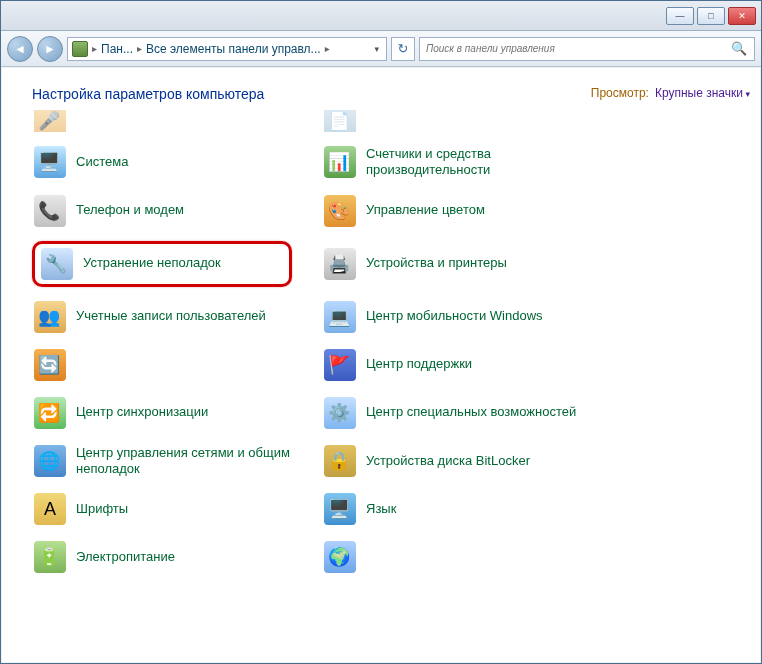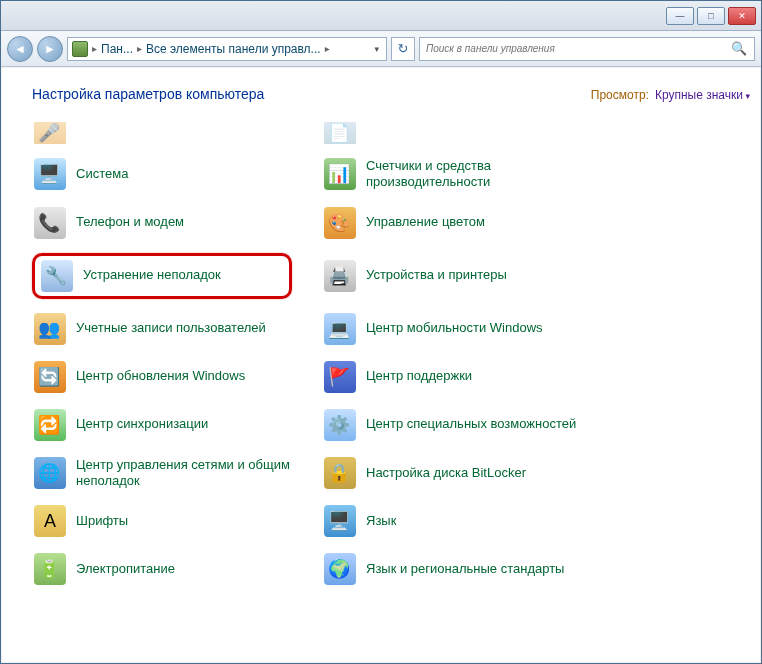--- a/index.html
+++ b/index.html
@@ -20,21 +20,21 @@
 .addr-text { color: #0c4a6e; white-space: nowrap; overflow: hidden; }
 .addr-drop { margin-left: auto; color: #555; font-size: 9px; padding: 0 3px; }
 .refresh { width: 24px; height: 24px; border: 1px solid #9db0c5; background: #fff; display: flex; align-items: center; justify-content: center; color: #3a6ea5; font-size: 13px; }
 .searchbox { flex: 1; height: 24px; background: #fff; border: 1px solid #9db0c5; display: flex; align-items: center; padding: 0 6px; }
 .searchbox input { border: none; outline: none; flex: 1; font-size: 10px; color: #0f172a; font-style: italic; font-family: inherit; }
 .search-icon { color: #3a6ea5; font-size: 13px; }
 
 
 .content { position: absolute; top: 67px; left: 1px; right: 1px; bottom: 1px; background: #fff; overflow: hidden; }
 .content-inner { padding: 18px 10px 10px 30px; height: 100%; overflow-y: scroll; }
-.heading-row { display: flex; align-items: flex-end; margin-bottom: 20px; }
+.heading-row { display: flex; align-items: flex-start; margin-bottom: 8px; }
 .heading { color: #003399; font-size: 14px; font-weight: normal; flex: 1; }
 .viewlabel { font-size: 12px; color: #a16207; margin-right: 6px; }
 .viewvalue { font-size: 12px; color: #4c1d95; cursor: pointer; }
 .viewvalue::after { content: " ▾"; font-size: 9px; }
 
 .itemgrid { display: grid; grid-template-columns: 260px 260px; column-gap: 30px; row-gap: 12px; }
 .item { display: flex; align-items: center; gap: 10px; min-height: 36px; cursor: pointer; padding: 2px; }
 .item .icon { width: 32px; height: 32px; flex-shrink: 0; border-radius: 4px; display: flex; align-items: center; justify-content: center; font-size: 18px; }
 .item .label { font-size: 13px; color: #006633; line-height: 1.25; }
 
@@ -148,21 +148,20 @@
           <div class="icon ic-users">👥</div>
           <span class="label">Учетные записи пользователей</span>
         </div>
         <div class="item">
           <div class="icon ic-mobility">💻</div>
           <span class="label">Центр мобильности Windows</span>
         </div>
 
         <div class="item">
           <div class="icon ic-update">🔄</div>
-          <span class="label">Центр обновления Windows</span>
         </div>
         <div class="item">
           <div class="icon ic-support">🚩</div>
           <span class="label">Центр поддержки</span>
         </div>
 
         <div class="item">
           <div class="icon ic-sync">🔁</div>
           <span class="label">Центр синхронизации</span>
         </div>
@@ -170,37 +169,36 @@
           <div class="icon ic-access">⚙️</div>
           <span class="label">Центр специальных возможностей</span>
         </div>
 
         <div class="item">
           <div class="icon ic-network">🌐</div>
           <span class="label">Центр управления сетями и общим неполадок</span>
         </div>
         <div class="item">
           <div class="icon ic-bitlocker">🔒</div>
-          <span class="label">Настройка диска BitLocker</span>
+          <span class="label">Устройства диска BitLocker</span>
         </div>
 
         <div class="item">
           <div class="icon ic-fonts">A</div>
           <span class="label">Шрифты</span>
         </div>
         <div class="item">
           <div class="icon ic-screen">🖥️</div>
           <span class="label">Язык</span>
         </div>
 
         <div class="item">
           <div class="icon ic-power">🔋</div>
           <span class="label">Электропитание</span>
         </div>
         <div class="item">
           <div class="icon ic-region">🌍</div>
-          <span class="label">Язык и региональные стандарты</span>
         </div>
 
       </div>
     </div>
   </div>
 </div>
 
 </body></html>

